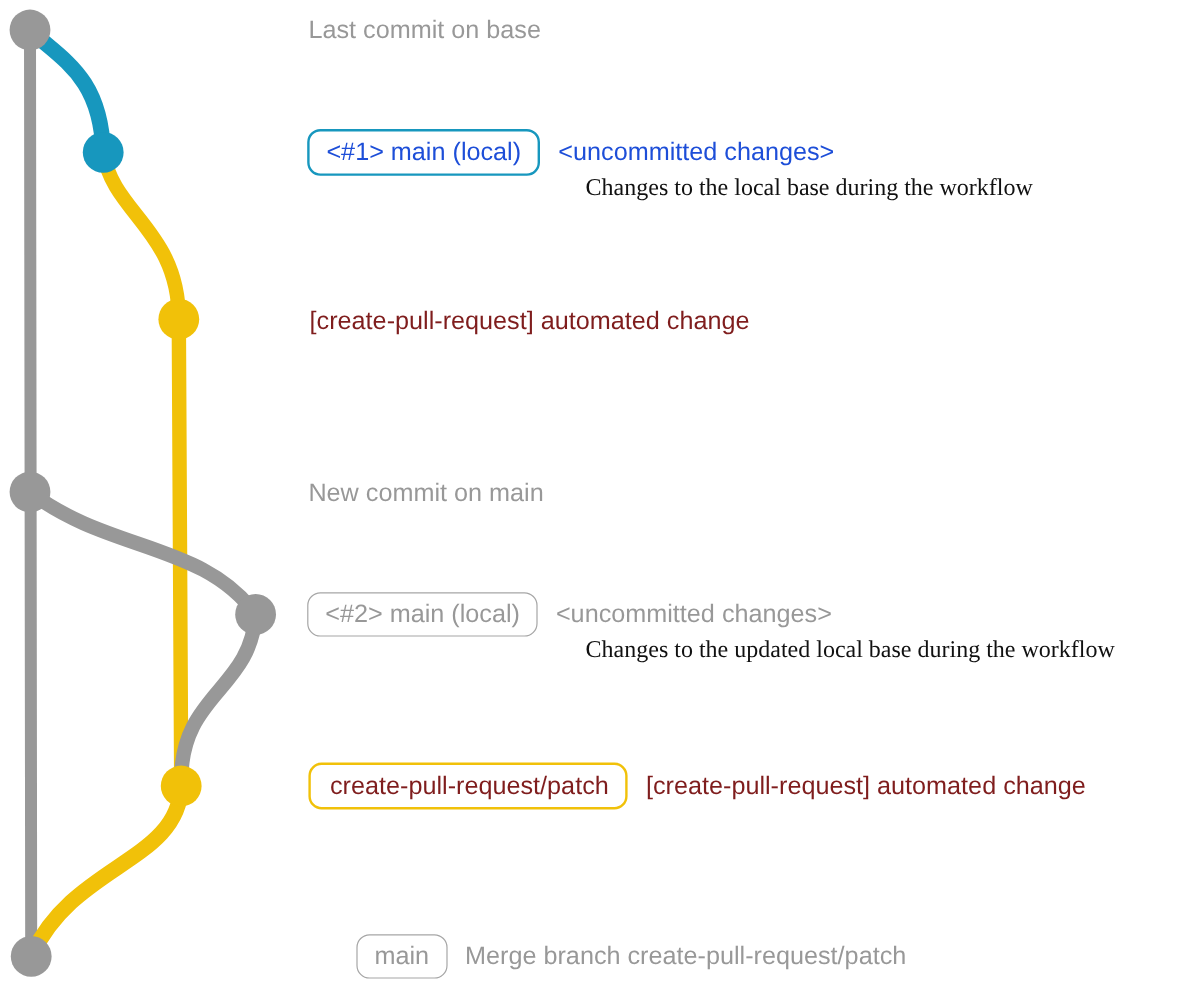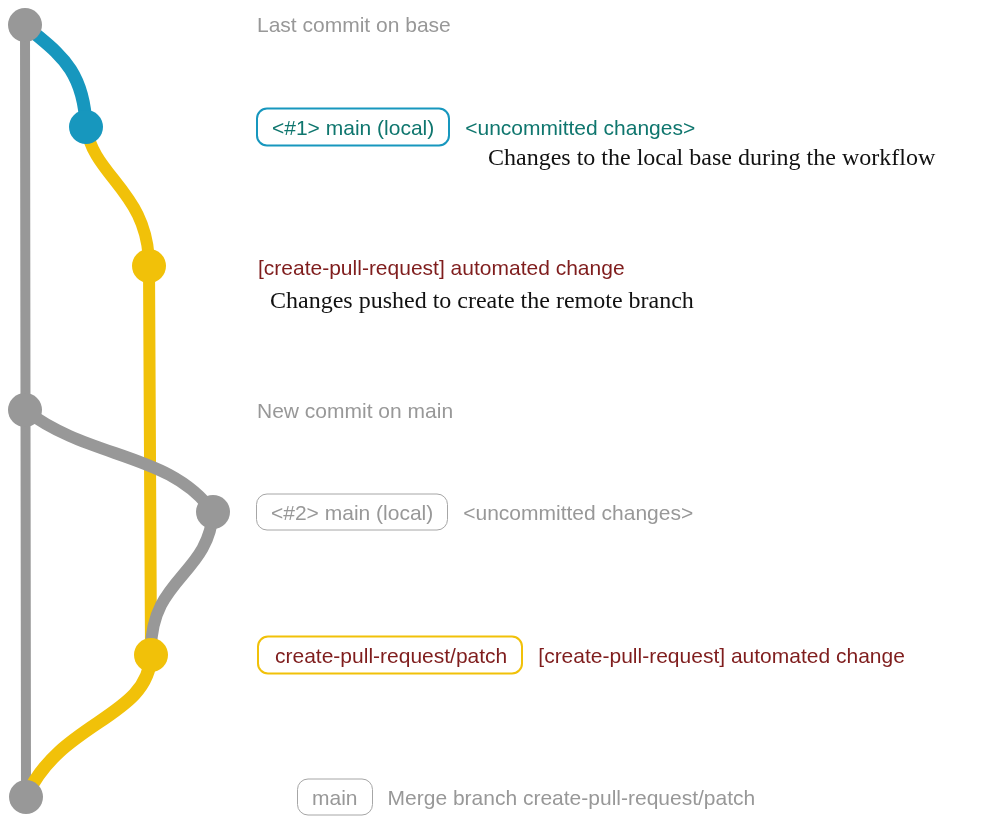--- a/index.html
+++ b/index.html
@@ -15,39 +15,39 @@
   .row {
     position: absolute;
     display: flex;
     align-items: center;
     gap: 15px;
     transform: translateY(-50%);
     white-space: nowrap;
   }
   .msg { font-size: 21px; line-height: 1.2; }
   .c-gray   { color: #989898; }
-  .c-blue   { color: #0f766e; }
+  .c-blue   { color: #1d4ed8; }
   .c-yellow { color: #7f1d1d; }
   .branch-label {
     display: inline-flex;
     align-items: center;
     font-size: 21px;
     line-height: 1;
     padding: 7px 14px;
     border-radius: 11px;
     background: #ffffff;
   }
   .b-blue   { border: 2px solid #1797be; }
   .b-yellow { border: 2px solid #f1c109; padding-left: 16px; }
   .b-gray   { border: 1.5px solid #a6a6a6; }
   .note {
     position: absolute;
     transform: translateY(-50%);
     font-family: "Liberation Serif", serif;
-    font-size: 24px;
+    font-size: 20px;
     color: #111111;
     white-space: nowrap;
   }
 </style>
 </head>
 <body>
 
 <div class="stage">
 
   <svg class="graph-svg" width="250" height="827" viewBox="0 0 250 827">
@@ -79,30 +79,30 @@
 
   <div class="row" style="left:256px; top:127px;">
     <span class="branch-label b-blue c-blue">&lt;#1&gt; main (local)</span>
     <span class="msg c-blue">&lt;uncommitted changes&gt;</span>
   </div>
   <div class="note" style="left:488px; top:157px;">Changes to the local base during the workflow</div>
 
   <div class="row" style="left:258px; top:268px;">
     <span class="msg c-yellow">[create-pull-request] automated change</span>
   </div>
-  <div class="note" style="left:270px; top:300px;">Changes pushed to create the remote branch</div>
 
   <div class="row" style="left:257px; top:411px;">
     <span class="msg c-gray">New commit on main</span>
   </div>
 
   <div class="row" style="left:256px; top:512px;">
     <span class="branch-label b-gray c-gray">&lt;#2&gt; main (local)</span>
     <span class="msg c-gray">&lt;uncommitted changes&gt;</span>
   </div>
+  <div class="note" style="left:488px; top:542px;">Changes to the updated local base during the workflow</div>
 
   <div class="row" style="left:257px; top:655px;">
     <span class="branch-label b-yellow c-yellow">create-pull-request/patch</span>
     <span class="msg c-yellow">[create-pull-request] automated change</span>
   </div>
 
   <div class="row" style="left:257px; top:797px;margin-left:40px;">
     <span class="branch-label b-gray c-gray">main</span>
     <span class="msg c-gray">Merge branch create-pull-request/patch</span>
   </div>

